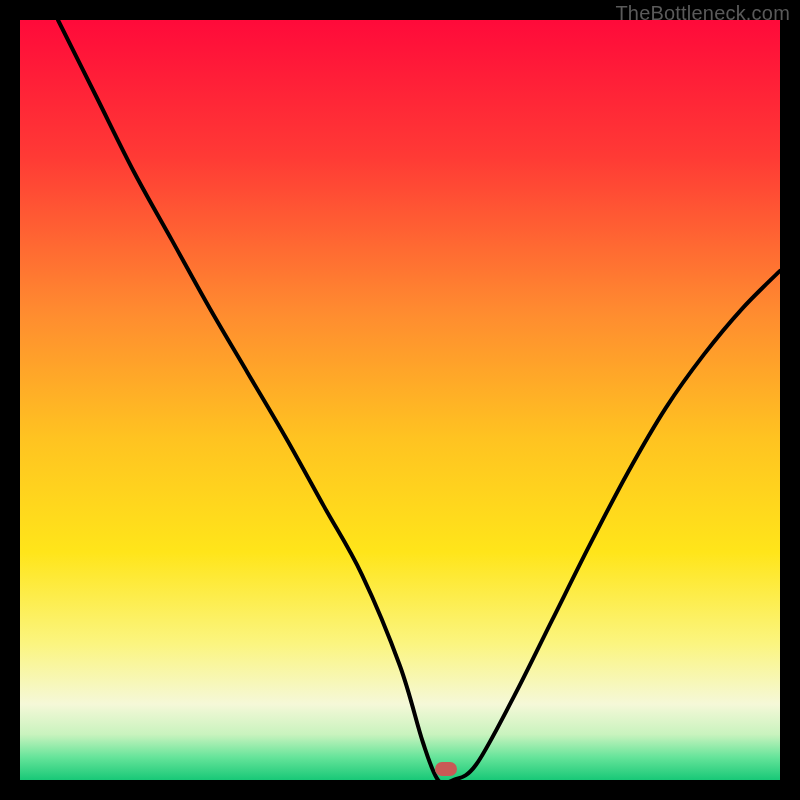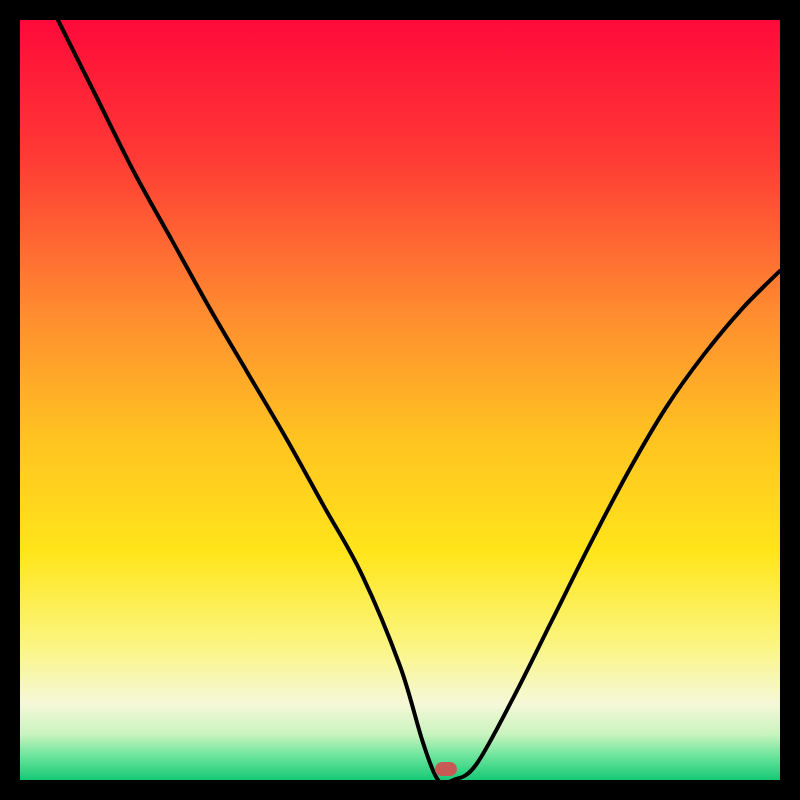--- a/index.html
+++ b/index.html
@@ -83,14 +83,15 @@
     </svg>
 
     <svg class="curve-svg" viewBox="0 0 760 760" preserveAspectRatio="none">
       <path id="curvePath" d="M 38.00 0.00 C 44.33 12.67, 63.33 50.67, 76.00 76.00 C 88.67 101.33, 101.33 127.93, 114.00 152.00 C 126.67 176.07, 139.33 197.60, 152.00 220.40 C 164.67 243.20, 177.33 266.63, 190.00 288.80 C 202.67 310.97, 215.33 331.87, 228.00 353.40 C 240.67 374.93, 253.33 395.83, 266.00 418.00 C 278.67 440.17, 291.33 463.60, 304.00 486.40 C 316.67 509.20, 329.33 528.20, 342.00 554.80 C 354.67 581.40, 369.87 618.13, 380.00 646.00 C 390.13 673.87, 396.47 703.00, 402.80 722.00 C 409.13 741.00, 412.93 753.67, 418.00 760.00 C 423.07 766.33, 426.87 762.53, 433.20 760.00 C 439.53 757.47, 445.87 758.73, 456.00 744.80 C 466.13 730.87, 481.33 700.47, 494.00 676.40 C 506.67 652.33, 519.33 625.73, 532.00 600.40 C 544.67 575.07, 557.33 549.10, 570.00 524.40 C 582.67 499.70, 595.33 475.00, 608.00 452.20 C 620.67 429.40, 633.33 407.23, 646.00 387.60 C 658.67 367.97, 671.33 350.87, 684.00 334.40 C 696.67 317.93, 709.33 302.73, 722.00 288.80 C 734.67 274.87, 753.67 257.13, 760.00 250.80" fill="none" stroke="#000000" stroke-width="4" stroke-linecap="round"></path>
     </svg>
 
     <div id="marker" class="marker" style="left: 56%; top: 98.5%; background: rgb(200, 90, 86);"></div>
 
   </div>
 
+  <div class="watermark">TheBottleneck.com</div>
 
 </div>
 
 </body></html>

